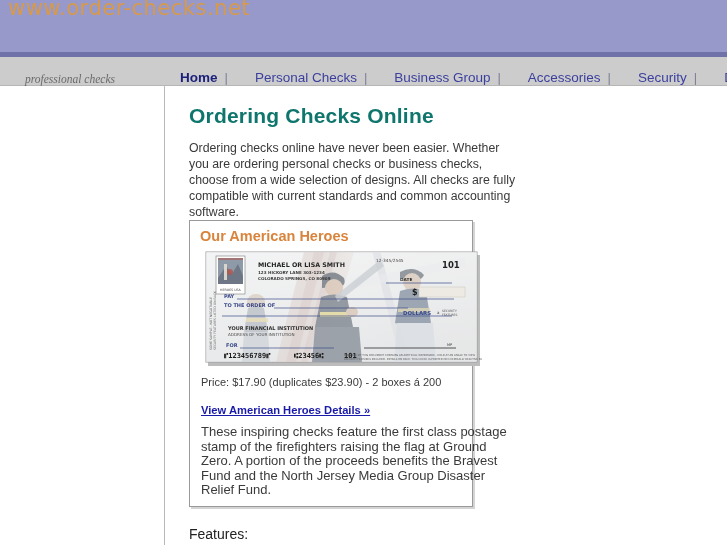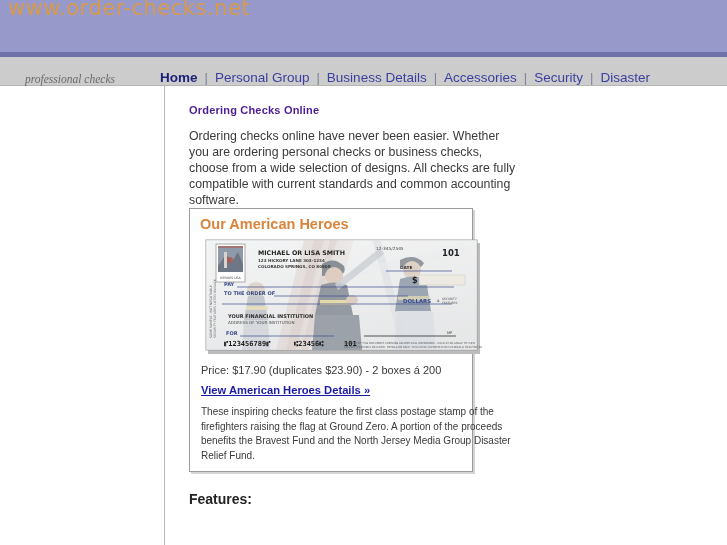--- a/index.html
+++ b/index.html
@@ -61,20 +61,21 @@
   #nav-links {
     margin-left: 20px;
     display: flex;
     align-items: baseline;
   }
   #nav-links a {
     color: #3b3f9e;
     text-decoration: none;
     font-size: 13.5px;
     font-family: "Liberation Sans", sans-serif;
+    margin-left: 20px;
   }
   #nav-links a.current {
     color: #1b1f7a;
     font-weight: bold;
   }
   #nav-links .sep {
     color: #7f7f99;
     padding: 0 7px;
     font-size: 13px;
   }
@@ -92,23 +93,23 @@
   }
   #main-col {
     flex: 1;
     padding: 18px 0 0 24px;
     overflow: hidden;
   }
 
   
   h1#page-title {
     margin: 0 0 12px 0;
-    font-size: 11px;
+    font-size: 21px;
     font-weight: bold;
-    color: #4c1d95;
+    color: #0f766e;
     font-family: "Liberation Sans", sans-serif;
     letter-spacing: 0.2px;
   }
   #intro-paragraph {
     width: 330px;
     margin: 0 0 0 0;
     font-size: 12.3px;
     line-height: 16px;
     color: #3a3a3a;
   }
@@ -139,65 +140,65 @@
   }
   #check-svg { display: block; }
 
   
   #price-line {
     margin: 8px 0 1px 3px;
     font-size: 11px;
     color: #3a3a3a;
   }
   #product-links {
-    margin: 8px 0 0 3px;
+    margin: 16px 0 0 3px;
     display: flex;
     align-items: flex-start;
   }
   #product-links a {
     color: #1a1aa8;
     font-weight: bold;
     font-size: 11.2px;
     text-decoration: underline;
   }
   #link-gap { display: inline-block; width: 36px; }
 
   #product-description {
     width: 318px;
     margin: 9px 0 0 3px;
-    font-size: 10px;
+    font-size: 13px;
     line-height: 14.5px;
     color: #3a3a3a;
   }
 
   
   h2#features-title {
     margin: 19px 0 10px 0;
     font-size: 14px;
-    font-weight: bold;
+    font-weight: normal;
     color: #222222;
     font-family: "Liberation Sans", sans-serif;
   }
 </style>
 </head>
 <body>
 
 <div id="site-header">
   <div id="site-logo">www.order-checks.net</div>
 </div>
 <div id="header-rule"></div>
 
 <div id="nav-bar">
   <div id="nav-tagline">professional checks</div>
   <div id="nav-links">
     <a href="#" class="current">Home</a>
     <span class="sep">|</span>
-    <a href="#">Personal Group</a>
-    <span class="sep">|</span>
-    <a href="#">Business Details</a>
+    <a href="#">Personal Checks</a>
+    <span class="sep">|</span>
+    <a href="#">Business Group</a>
     <span class="sep">|</span>
     <a href="#">Accessories</a>
     <span class="sep">|</span>
     <a href="#">Security</a>
     <span class="sep">|</span>
     <a href="#">Disaster</a>
   </div>
 </div>
 
 <div id="page-body">

